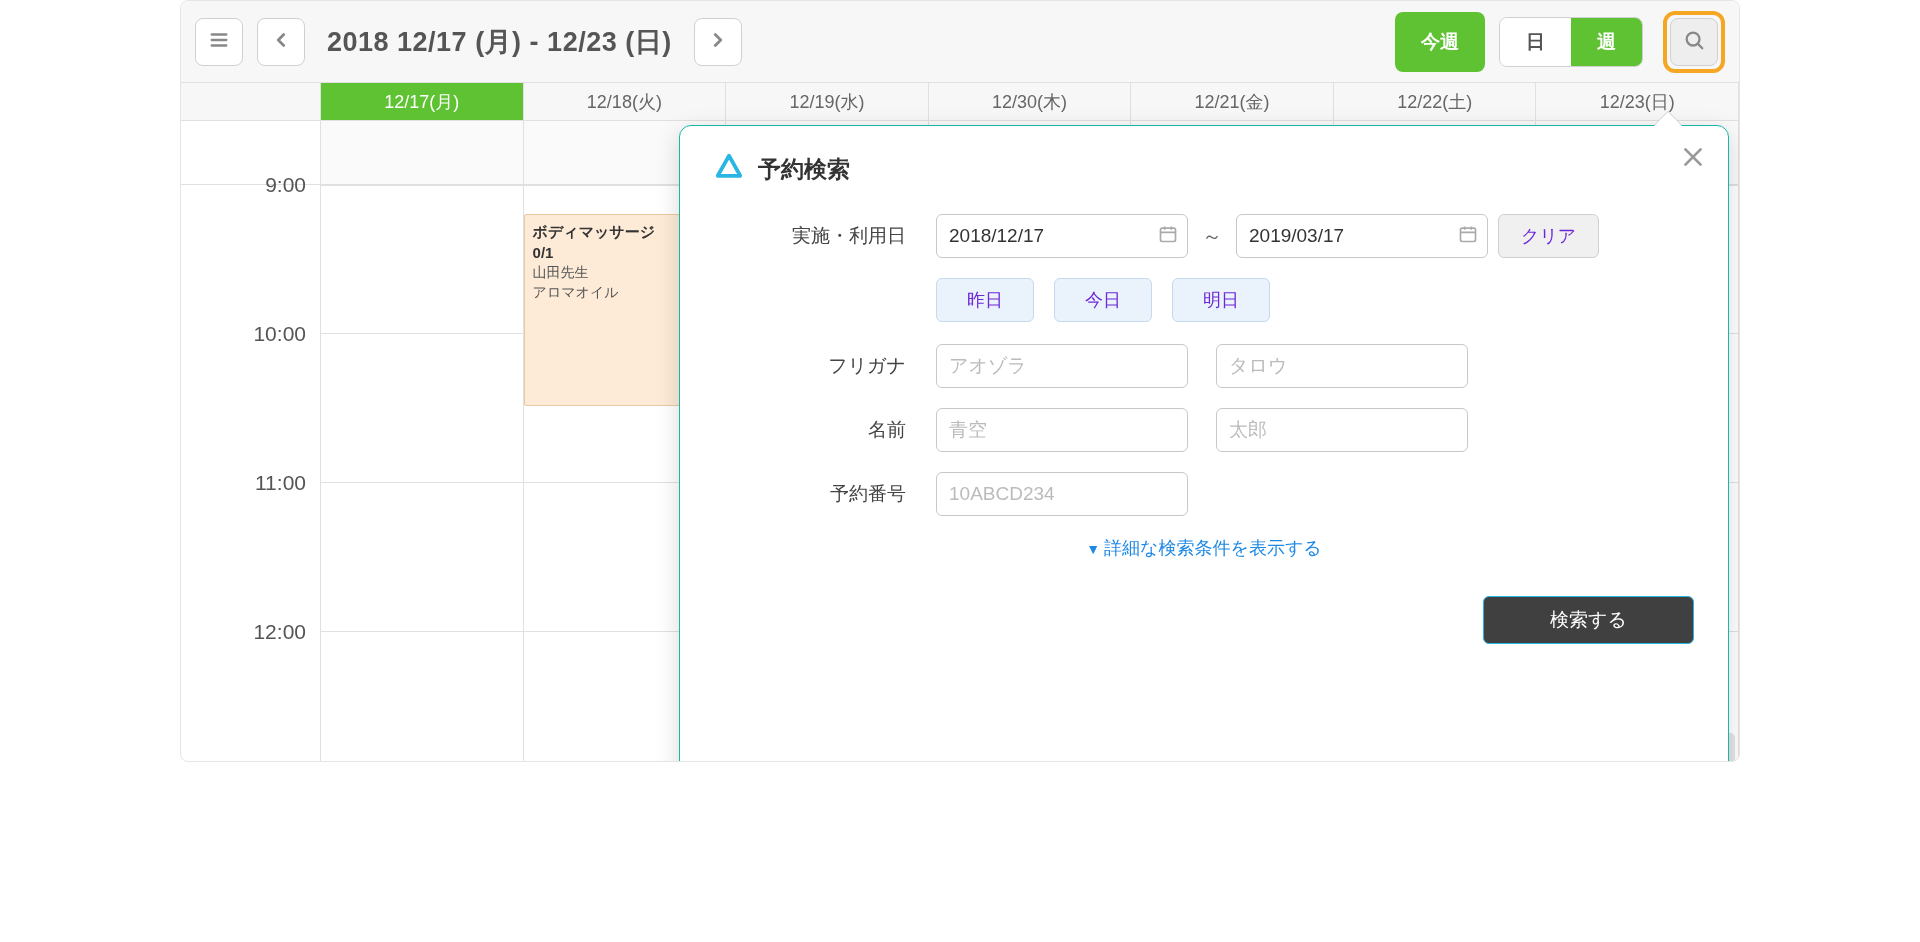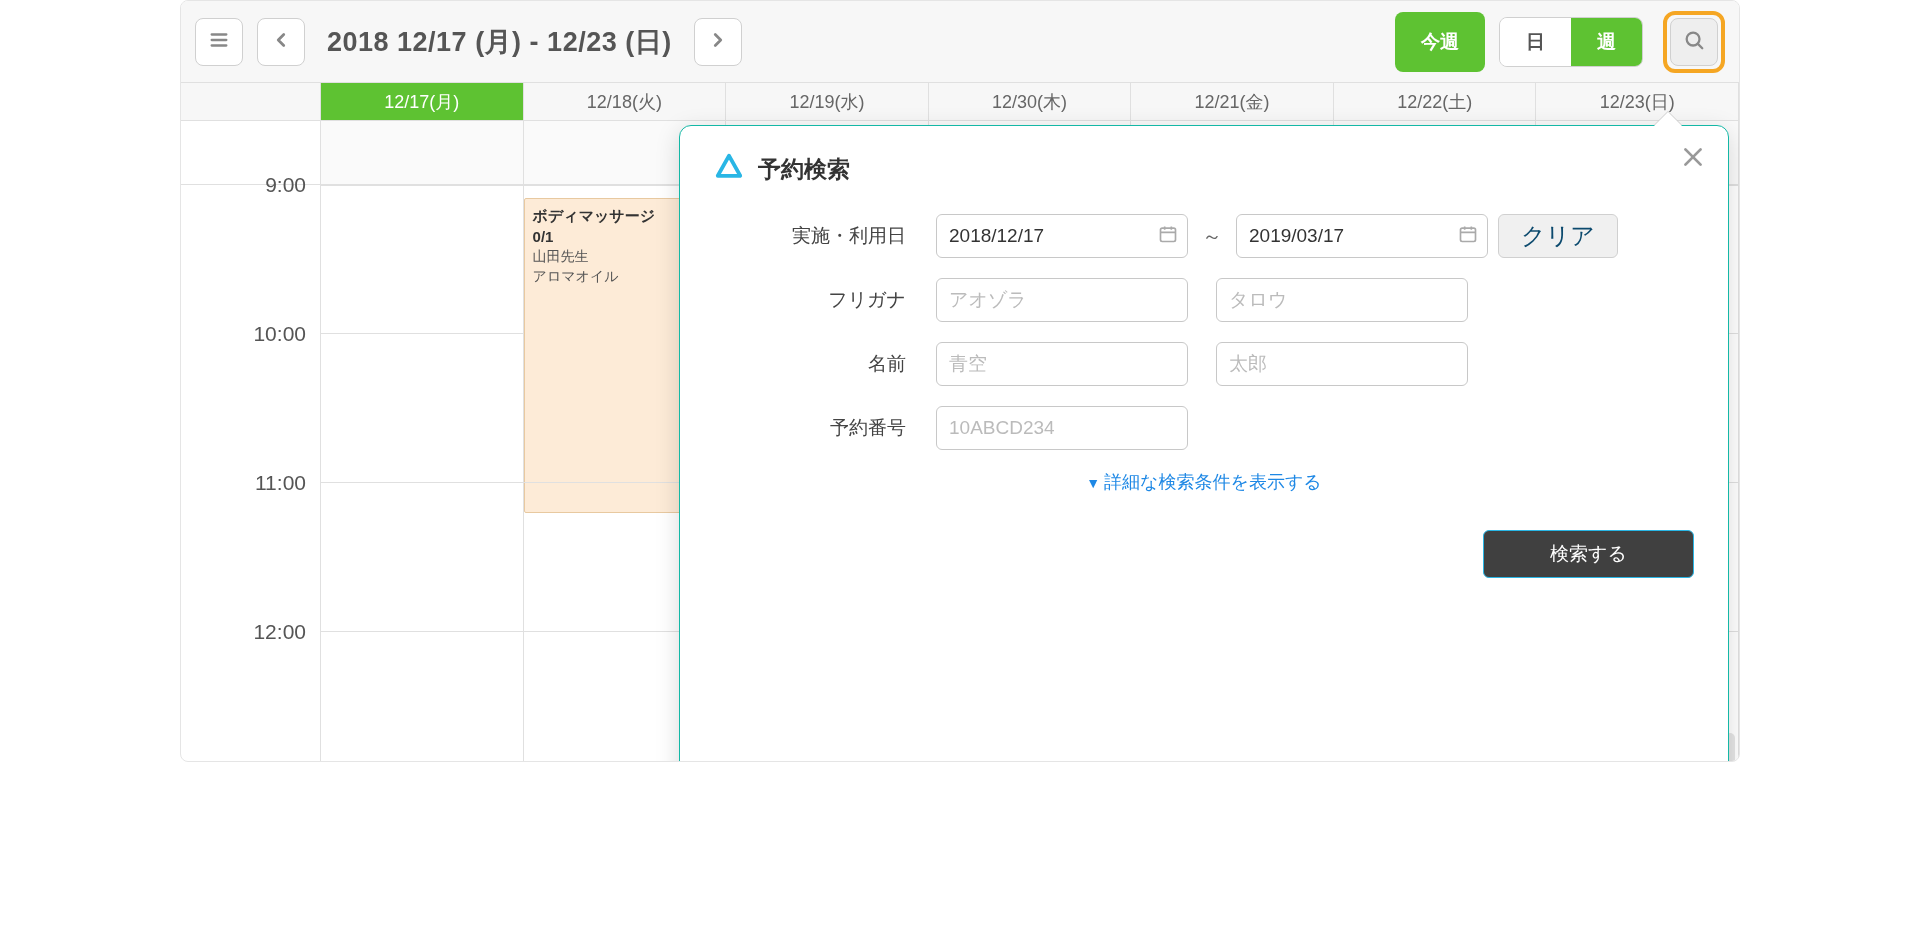--- a/index.html
+++ b/index.html
@@ -55,21 +55,21 @@
 .form-row { display: flex; align-items: center; margin-bottom: 20px; }
 .form-label { width: 222px; text-align: right; font-size: 19px; color: #444; padding-right: 30px; }
 .form-fields { display: flex; align-items: center; gap: 10px; flex: 1; }
 .input-text { height: 44px; border: 1px solid #c8c8c8; border-radius: 6px; padding: 0 12px; font-size: 19px; color: #333; background: #fff; }
 .input-text::placeholder { color: #bbb; }
 .date-input-wrap { position: relative; width: 252px; }
 .date-input-wrap .input-text { width: 100%; padding-right: 56px; }
 .cal-icon { position: absolute; right: 10px; top: 50%; transform: translateY(-50%); color: #aaa; pointer-events: none; }
 .cal-icon svg { width: 20px; height: 20px; }
 .tilde { font-size: 20px; color: #666; padding: 0 4px; }
-.btn-light { height: 44px; padding: 0 22px; background: #eaf2fb; border: 1px solid #c5d9ef; border-radius: 6px; font-size: 24px; color: #0c4a6e; cursor: pointer; }
+.btn-light { height: 44px; padding: 0 22px; background: #eaf2fb; border: 1px solid #c5d9ef; border-radius: 6px; font-size: 18px; color: #6d28d9; cursor: pointer; }
 .btn-light.gray { background: #f0f0f0; border-color: #d0d0d0; }
 .quick-btns { margin-left: 222px; display: flex; gap: 20px; margin-bottom: 22px; }
 .quick-btns .btn-light { padding: 0 30px; }
 
 .advanced-link { text-align: center; margin-top: 20px; margin-bottom: 26px; }
 .advanced-link a { color: #1e88e5; font-size: 18px; text-decoration: none; cursor: pointer; }
 .advanced-link .tri-down { color: #1e88e5; margin-right: 4px; font-size: 14px; }
 
 .popup-footer { display: flex; justify-content: flex-end; gap: 18px; padding-top: 10px; }
 .btn-big { height: 48px; padding: 0 34px; border-radius: 6px; font-size: 19px; font-weight: 500; cursor: pointer; border: 1px solid #d0d0d0; background: #fff; color: #555; }
@@ -144,21 +144,21 @@
       <div class="cell"></div>
       <div class="cell"></div>
       <div class="cell"></div>
       <div class="cell"></div>
     </div>
     <div class="grid">
       <div class="row">
         <div class="timecol">9:00</div>
         <div class="cell"></div>
         <div class="cell">
-          <div class="event" style="top:12px; height:315px;">
+          <div class="event" style="top:28px; height:192px;">
             <div class="ev-title">ボディマッサージ</div>
             <div class="ev-sub">0/1</div>
             <div class="ev-line">山田先生</div>
             <div class="ev-line">アロマオイル</div>
           </div>
         </div>
         <div class="cell"></div>
         <div class="cell"></div>
         <div class="cell"></div>
         <div class="cell"></div>
@@ -245,20 +245,25 @@
                 <line x1="3" y1="10" x2="21" y2="10"></line>
                 <line x1="8" y1="3" x2="8" y2="7"></line>
                 <line x1="16" y1="3" x2="16" y2="7"></line>
               </svg>
           </span>
         </div>
         <button class="btn-light gray">クリア</button>
       </div>
     </div>
 
+    <div class="quick-btns">
+      <button class="btn-light">昨日</button>
+      <button class="btn-light">今日</button>
+      <button class="btn-light">明日</button>
+    </div>
 
     <div class="form-row">
       <div class="form-label">フリガナ</div>
       <div class="form-fields">
         <input class="input-text" style="width: 252px;" placeholder="アオゾラ">
         <input class="input-text" style="width: 252px; margin-left: 18px;" placeholder="タロウ">
       </div>
     </div>
 
     <div class="form-row">

